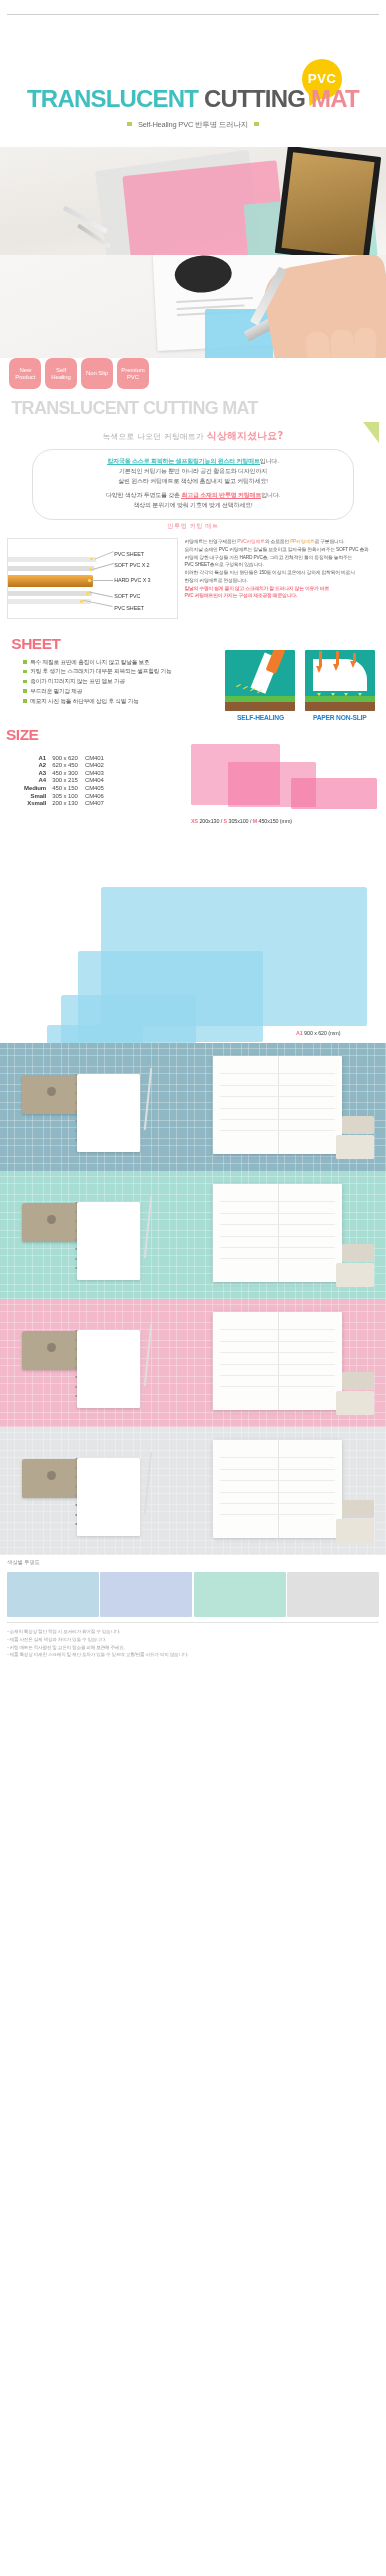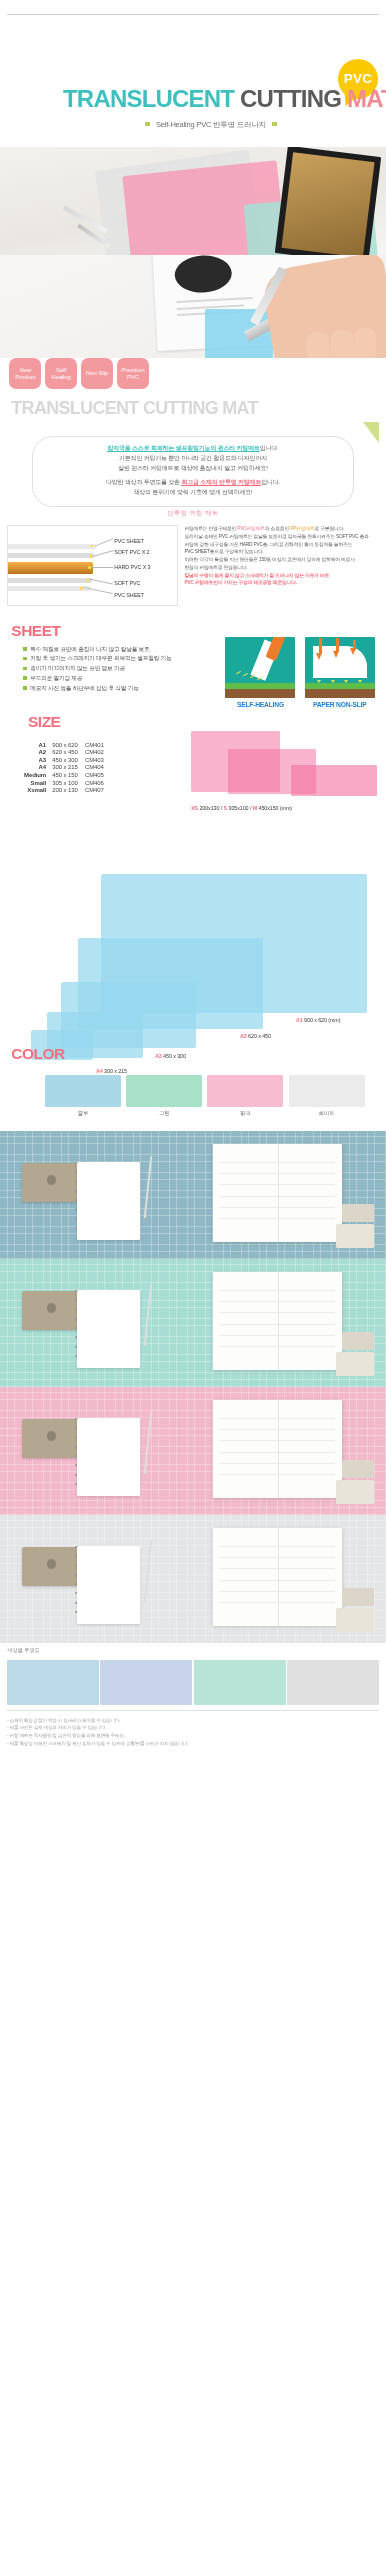--- a/index.html
+++ b/index.html
@@ -9,21 +9,21 @@
     font-family: "Liberation Sans", sans-serif;
     color: #4a4a4a;
   }
   .page { width: 386px; position: relative; overflow: hidden; }
 
   
   .top-rule { height: 40px; }
   .top-rule .line { margin: 14.4px 7.2px 0 7.2px; border-top: 0.5px solid #cfcfcf; }
 
   
-  .hero { position: relative; height: 93px; margin-left: 36px; }
+  .hero { position: relative; height: 93px; }
   .hero-title {
     position: absolute; left: 27px; top: 31px;
     font-size: 24px; font-weight: bold; letter-spacing: -0.8px;
     white-space: nowrap;
   }
   .hero-title .w1 { color: #3fc0bf; }
   .hero-title .w2 { color: #5b5b5b; }
   .hero-title .w3 { color: #f08b96; }
   .pvc-bubble {
     position: absolute; left: 302px; top: 4.6px;
@@ -290,20 +290,24 @@
     <div class="badge" style="left:117px;">
         <span style="white-space:pre-line">Premium
 PVC</span>
       </div>
   </div>
 
   <div class="faded-head">TRANSLUCENT CUTTING MAT</div>
 
   <div class="hand-block">
     <div class="corner"></div>
+    <div class="hand-line">
+      <span class="grey">녹색으로 나오던 커팅매트가</span>
+      <span class="pinkh">식상해지셨나요?</span>
+    </div>
   </div>
 
   <div class="desc-box">
     <div>
       <span class="hl-teal">칼자국을 스스로 회복하는 셀프힐링기능의 윈스타 커팅매트</span><span>입니다.</span>
     </div>
     <div>기본적인 커팅기능 뿐만 아니라 공간 활용도와 디자인까지</div>
     <div>살린 윈스타 커팅매트로 책상에 흠집내지 말고 커팅하세요!</div>
     <span class="gap"></span>
     <div>
@@ -394,21 +398,21 @@
           <div class="yarr" style="left:26px;top:43px;"></div>
           <div class="yarr" style="left:39px;top:43px;"></div>
           <div class="yarr" style="left:53px;top:43px;"></div>
         </div>
         <div class="icon-cap">PAPER NON-SLIP</div>
       </div>
     </div>
   </div>
 
   <div class="size-sec">
-    <div class="sec-title" style="left:28px;top:2.1px;">SIZE</div>
+    <div class="sec-title" style="left:6px;top:2.1px;">SIZE</div>
 
     <div class="size-table">
       <table>
         <tbody>
             <tr>
           <td class="c-name">A1</td>
           <td class="c-dim">900 x 620</td>
           <td class="c-code">CM401</td>
         </tr>
         <tr>
@@ -478,41 +482,20 @@
     <div class="bcap" style="left:155px;top:193px;">
       <b>A3</b>
       <span>450 x 300</span>
     </div>
     <div class="bcap" style="left:96px;top:208px;">
       <b>A4</b>
       <span>300 x 215</span>
     </div>
   </div>
 
-  <div class="color-sec">
-    <div class="sec-title" style="left:11.3px;top:5.2px;">COLOR</div>
-    <div class="sw-row">
-      <div class="sw">
-        <div class="sw-chip grid-tex" id="chip0" style="background: rgb(168, 216, 232);"></div>
-        <div class="sw-name">블루</div>
-      </div>
-      <div class="sw">
-        <div class="sw-chip grid-tex" id="chip1" style="background: rgb(168, 224, 200);"></div>
-        <div class="sw-name">그린</div>
-      </div>
-      <div class="sw">
-        <div class="sw-chip grid-tex" id="chip2" style="background: rgb(248, 188, 208);"></div>
-        <div class="sw-name">핑크</div>
-      </div>
-      <div class="sw">
-        <div class="sw-chip grid-tex" id="chip3" style="background: rgb(235, 235, 235);"></div>
-        <div class="sw-name">화이트</div>
-      </div>
-    </div>
-  </div>
 
   <div class="shot">
     <div class="desk" id="desk0" style="background: repeating-linear-gradient(0deg, rgba(255, 255, 255, 0.28) 0px, rgba(255, 255, 255, 0.28) 0.5px, transparent 0.5px, transparent 3.6px), repeating-linear-gradient(90deg, rgba(255, 255, 255, 0.28) 0px, rgba(255, 255, 255, 0.28) 0.5px, transparent 0.5px, transparent 3.6px) rgb(143, 184, 196);"></div>
     <div class="wallet"></div>
     <div class="spiral">
         <i style="top:2.1px"></i>
         <i style="top:11.3px"></i>
         <i style="top:20.6px"></i>
         <i style="top:30px"></i>
         <i style="top:39px"></i>

